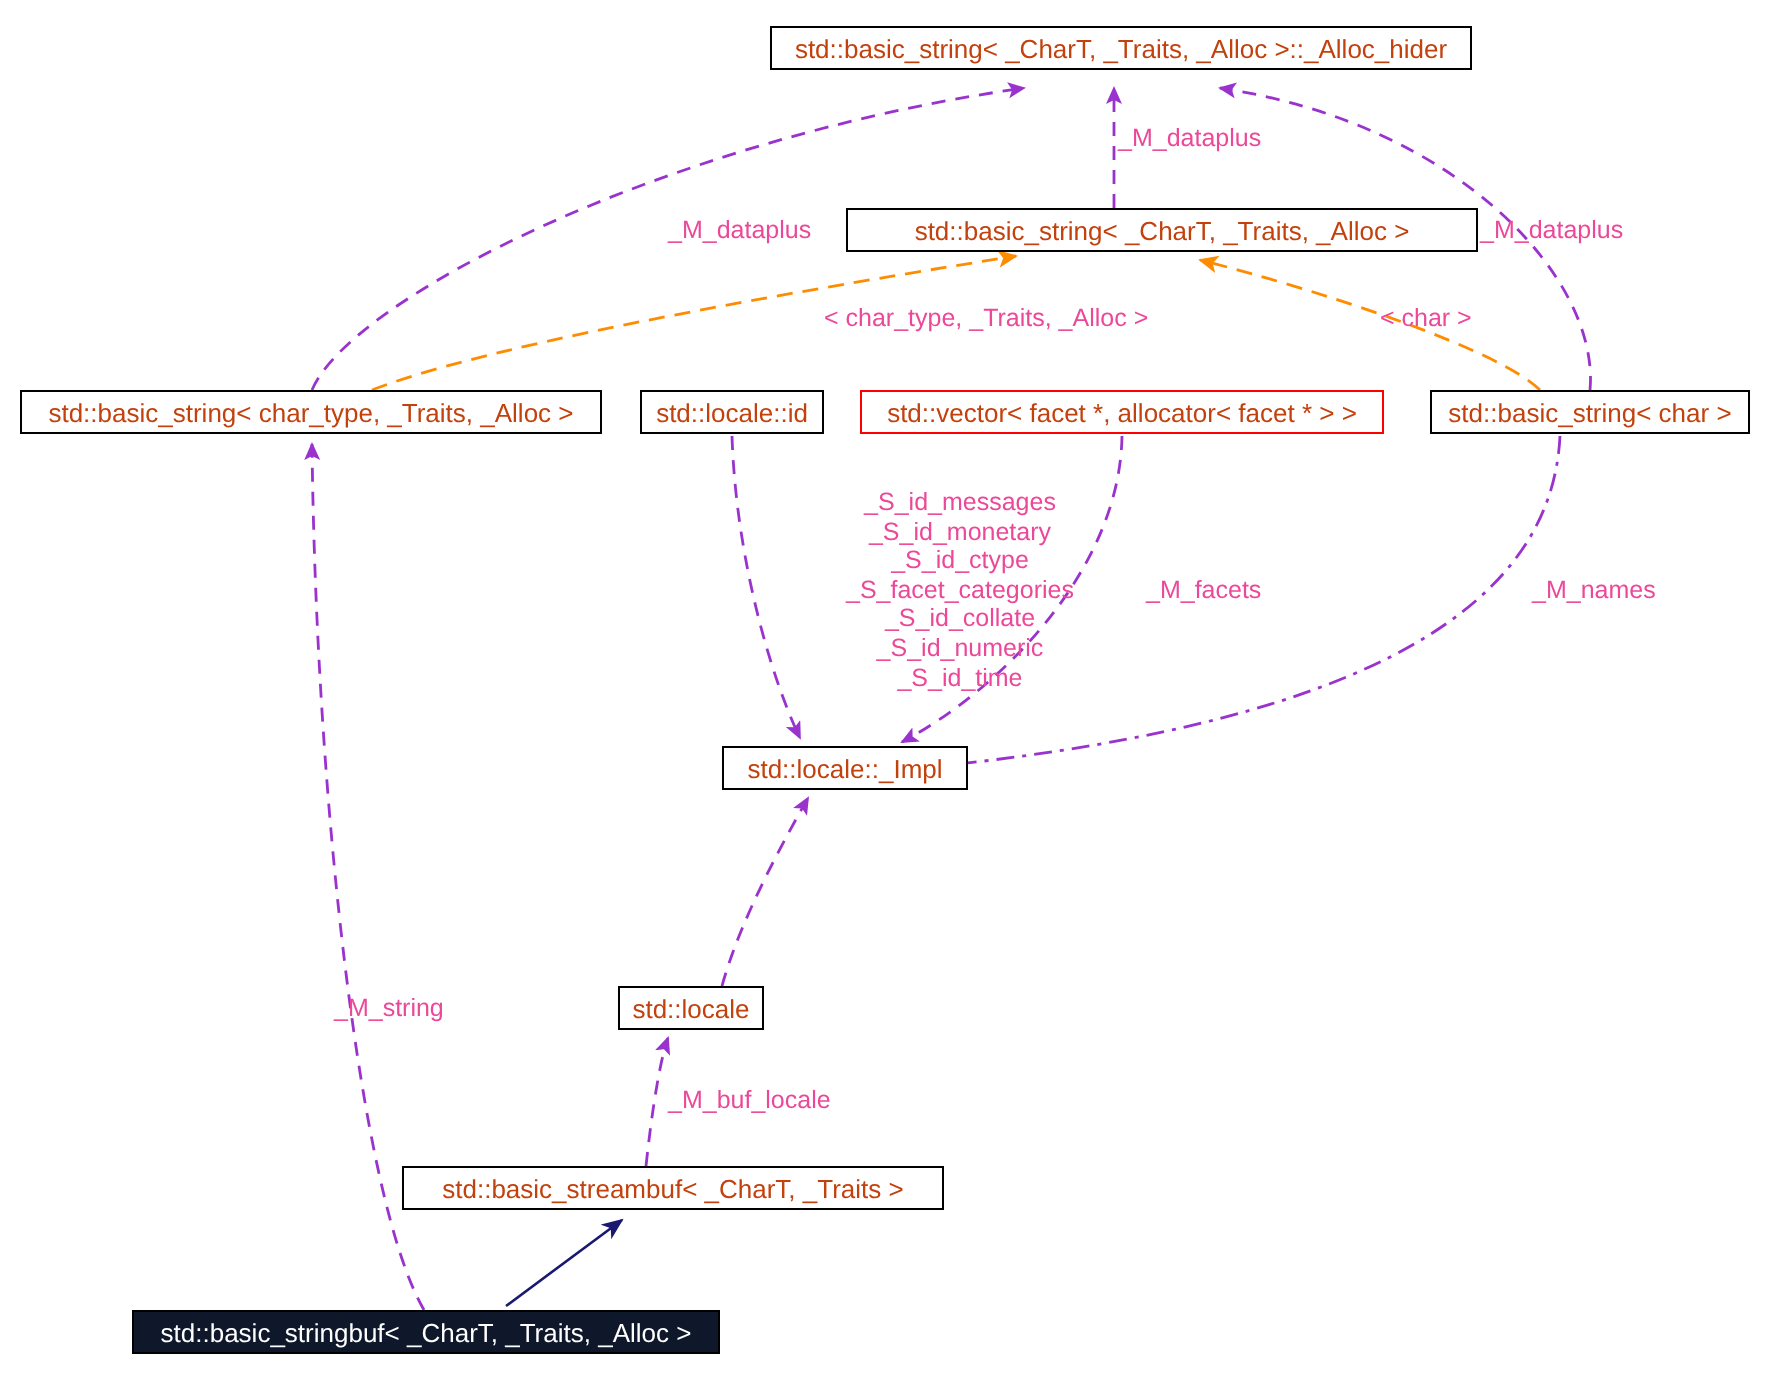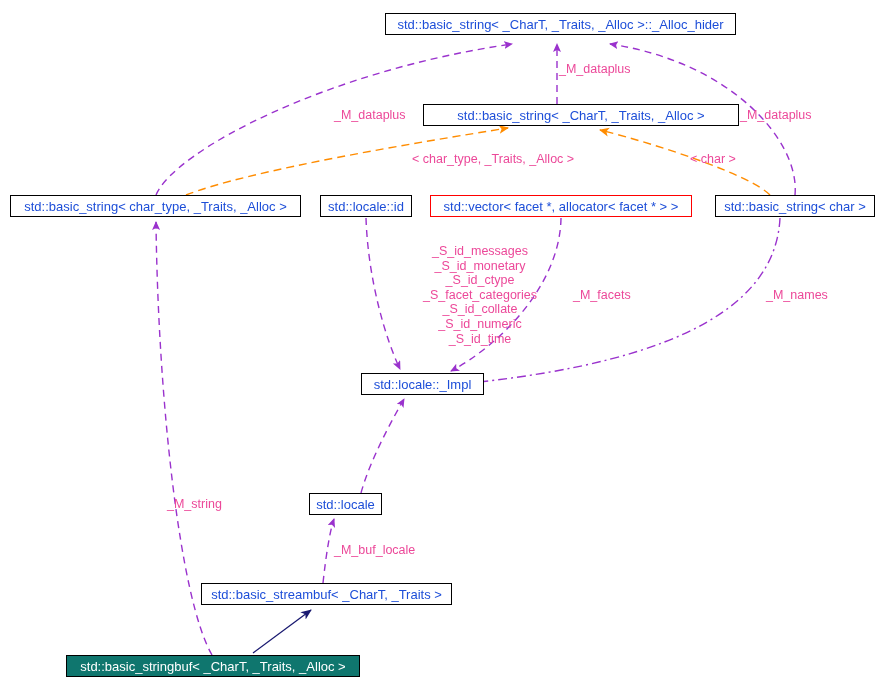--- a/index.html
+++ b/index.html
@@ -25,35 +25,35 @@
     left: 0; top: 0;
     width: 886px;
     height: 691px;
     pointer-events: none;
   }
   .node {
     position: absolute;
     box-sizing: border-box;
     background: #ffffff;
     border: 1px solid #000000;
-    color: #1d4ed8;
+    color: #c2410c;
     font-size: 13px;
     line-height: 1;
     white-space: nowrap;
     display: flex;
     align-items: center;
     justify-content: center;
     padding: 0 6px;
     height: 22px;
   }
   .node.highlight {
     border-color: #ff0000;
   }
   .node.current {
-    background: #0f766e;
+    background: #0f172a;
     color: #ffffff;
     border-color: #000000;
   }
   .edge-label {
     position: absolute;
     font-size: 12.5px;
     color: #ec4899;
     white-space: pre;
     line-height: 14.6px;
     text-align: center;
@@ -118,21 +118,21 @@
   <div class="node" style="left:320px;top:195px;width:92px;">std::locale::id</div>
 
   <div class="node highlight" style="left:430px;top:195px;width:262px;">std::vector&lt; facet *, allocator&lt; facet * &gt; &gt;</div>
 
   <div class="node" style="left:715px;top:195px;width:160px;">std::basic_string&lt; char &gt;</div>
 
   <div class="node" style="left:361px;top:373px;width:123px;">std::locale::_Impl</div>
 
   <div class="node" style="left:309px;top:493px;width:73px;">std::locale</div>
 
-  <div class="node" style="left:201px;top:583px;width:251px;">std::basic_streambuf&lt; _CharT, _Traits &gt;</div>
+  <div class="node" style="left:201px;top:583px;width:271px;">std::basic_streambuf&lt; _CharT, _Traits &gt;</div>
 
   <div class="node current" style="left:66px;top:655px;width:294px;">std::basic_stringbuf&lt; _CharT, _Traits, _Alloc &gt;</div>
 
   <div class="edge-label left-align" style="left:559px;top:62px;">_M_dataplus</div>
 
   <div class="edge-label left-align" style="left:334px;top:108px;">_M_dataplus</div>
 
   <div class="edge-label left-align" style="left:740px;top:108px;">_M_dataplus</div>
 
   <div class="edge-label left-align" style="left:412px;top:152px;">&lt; char_type, _Traits, _Alloc &gt;</div>

